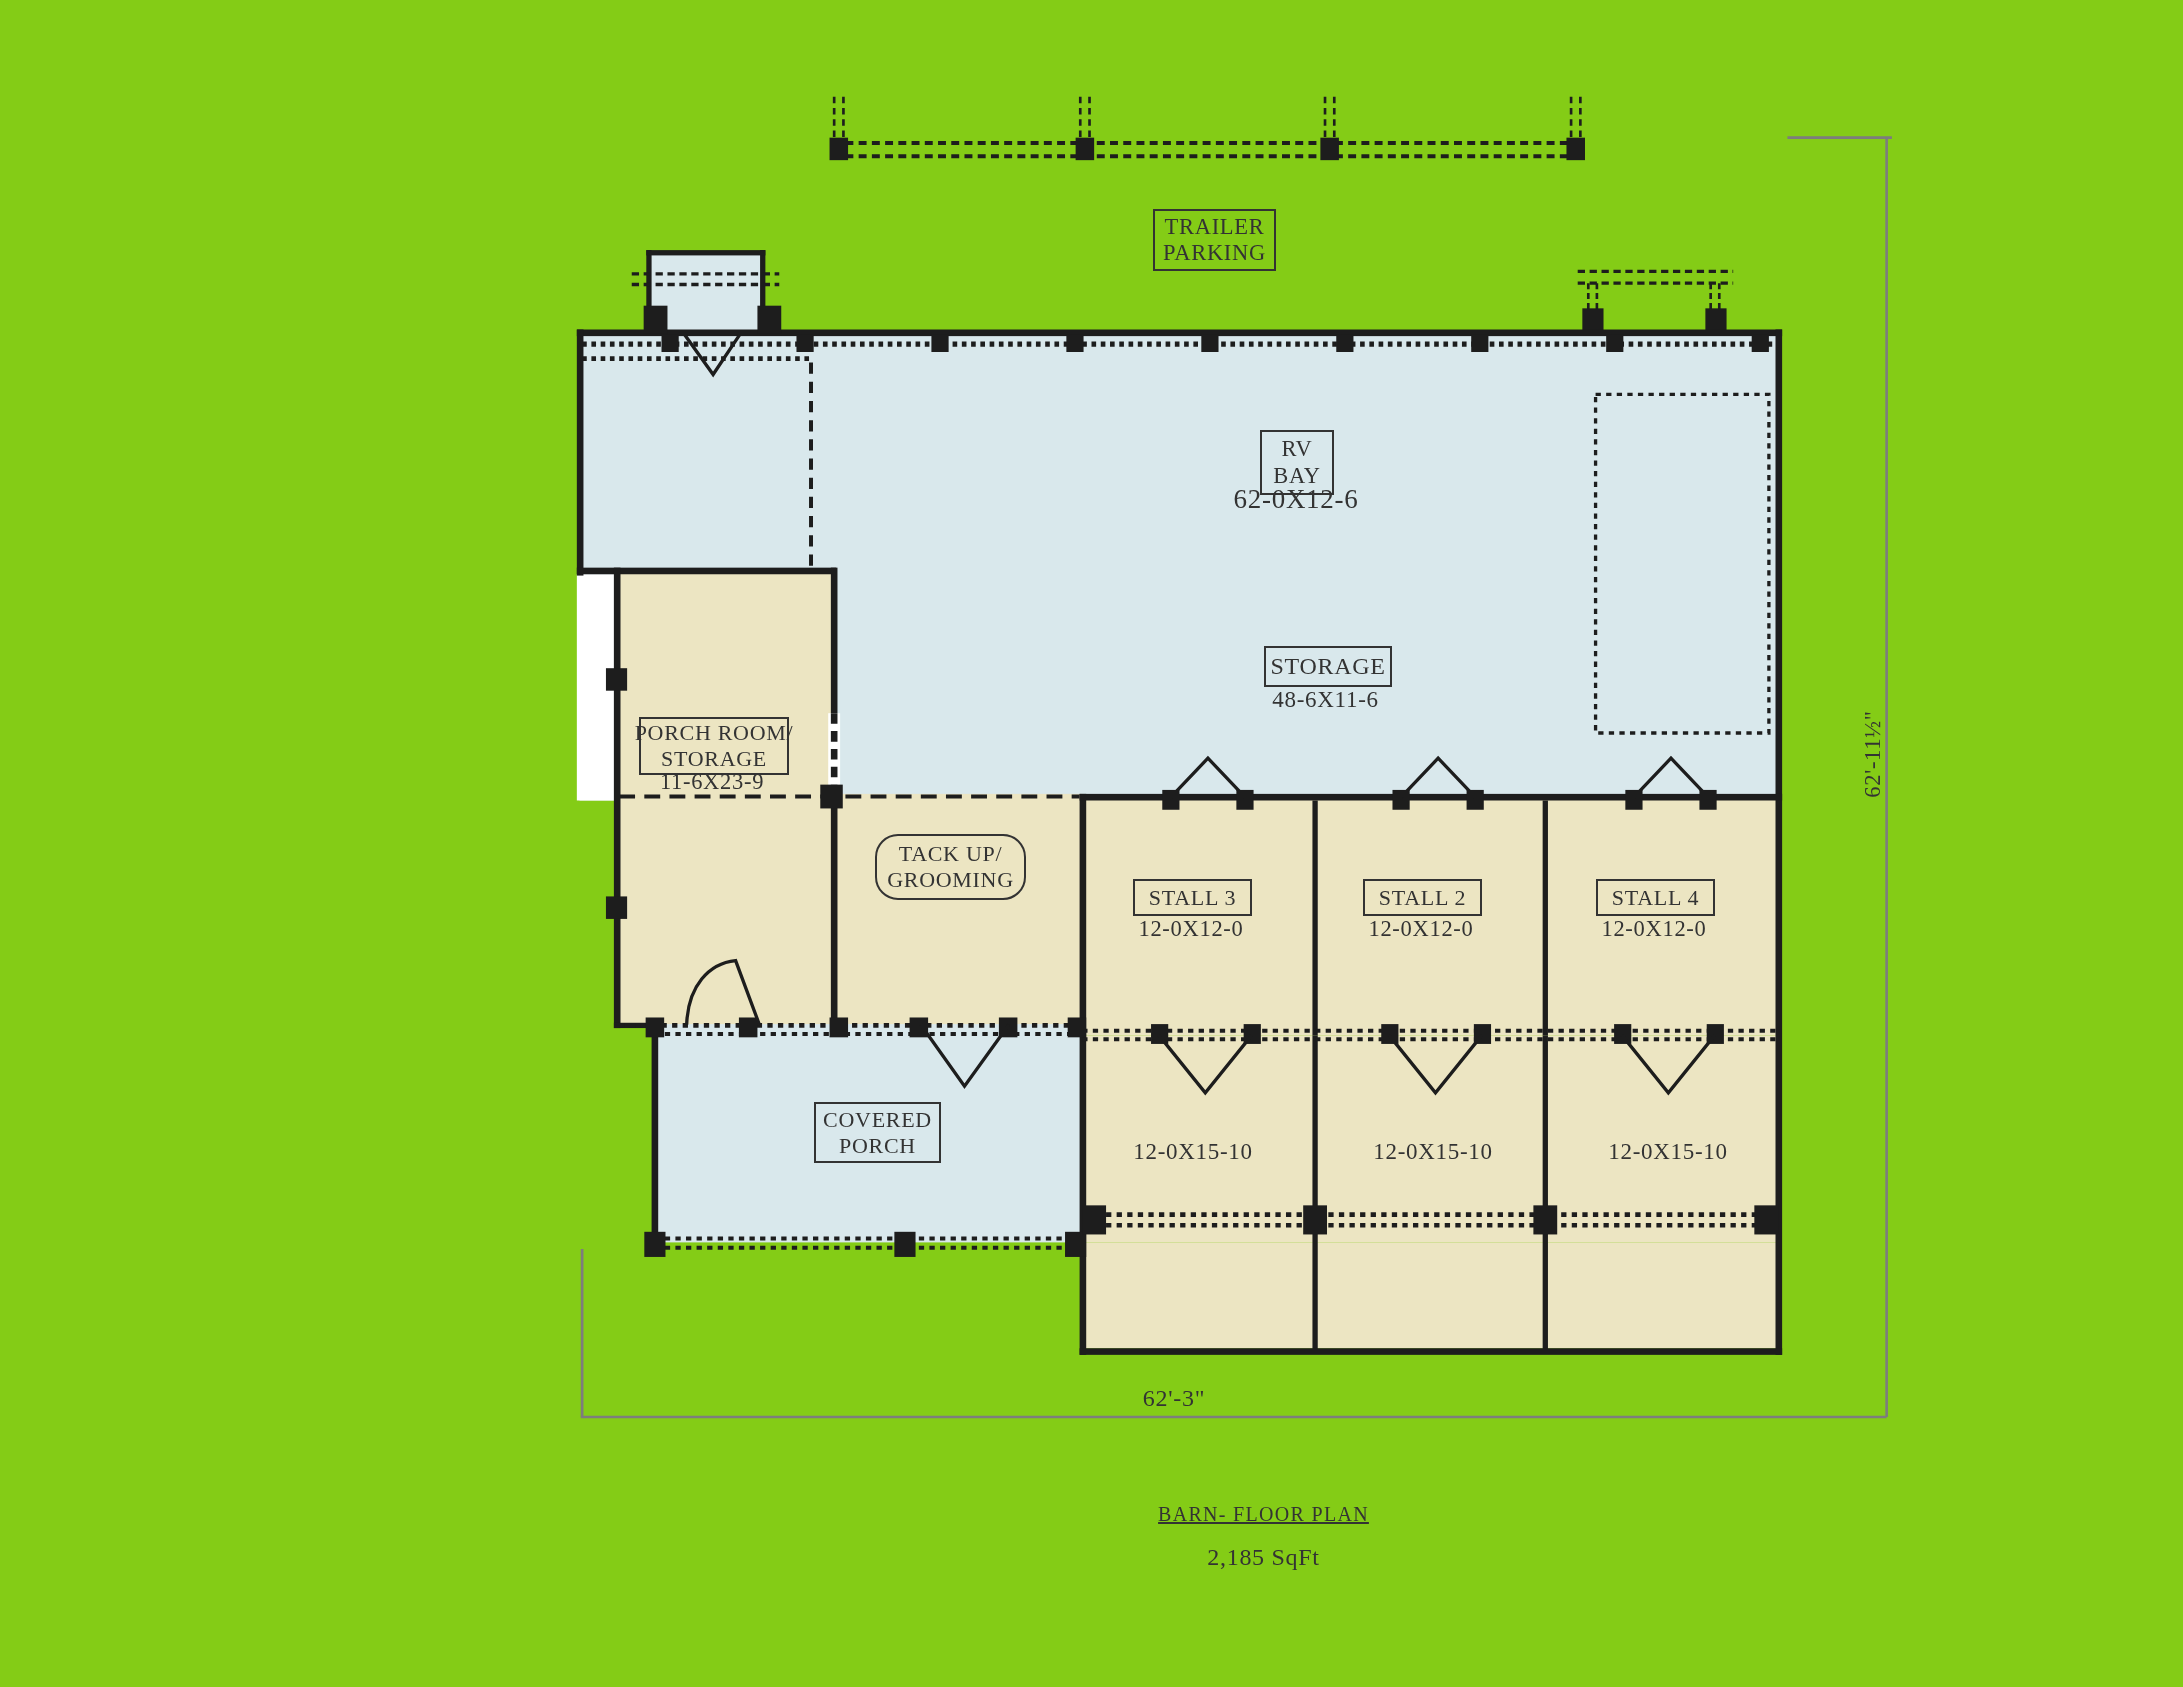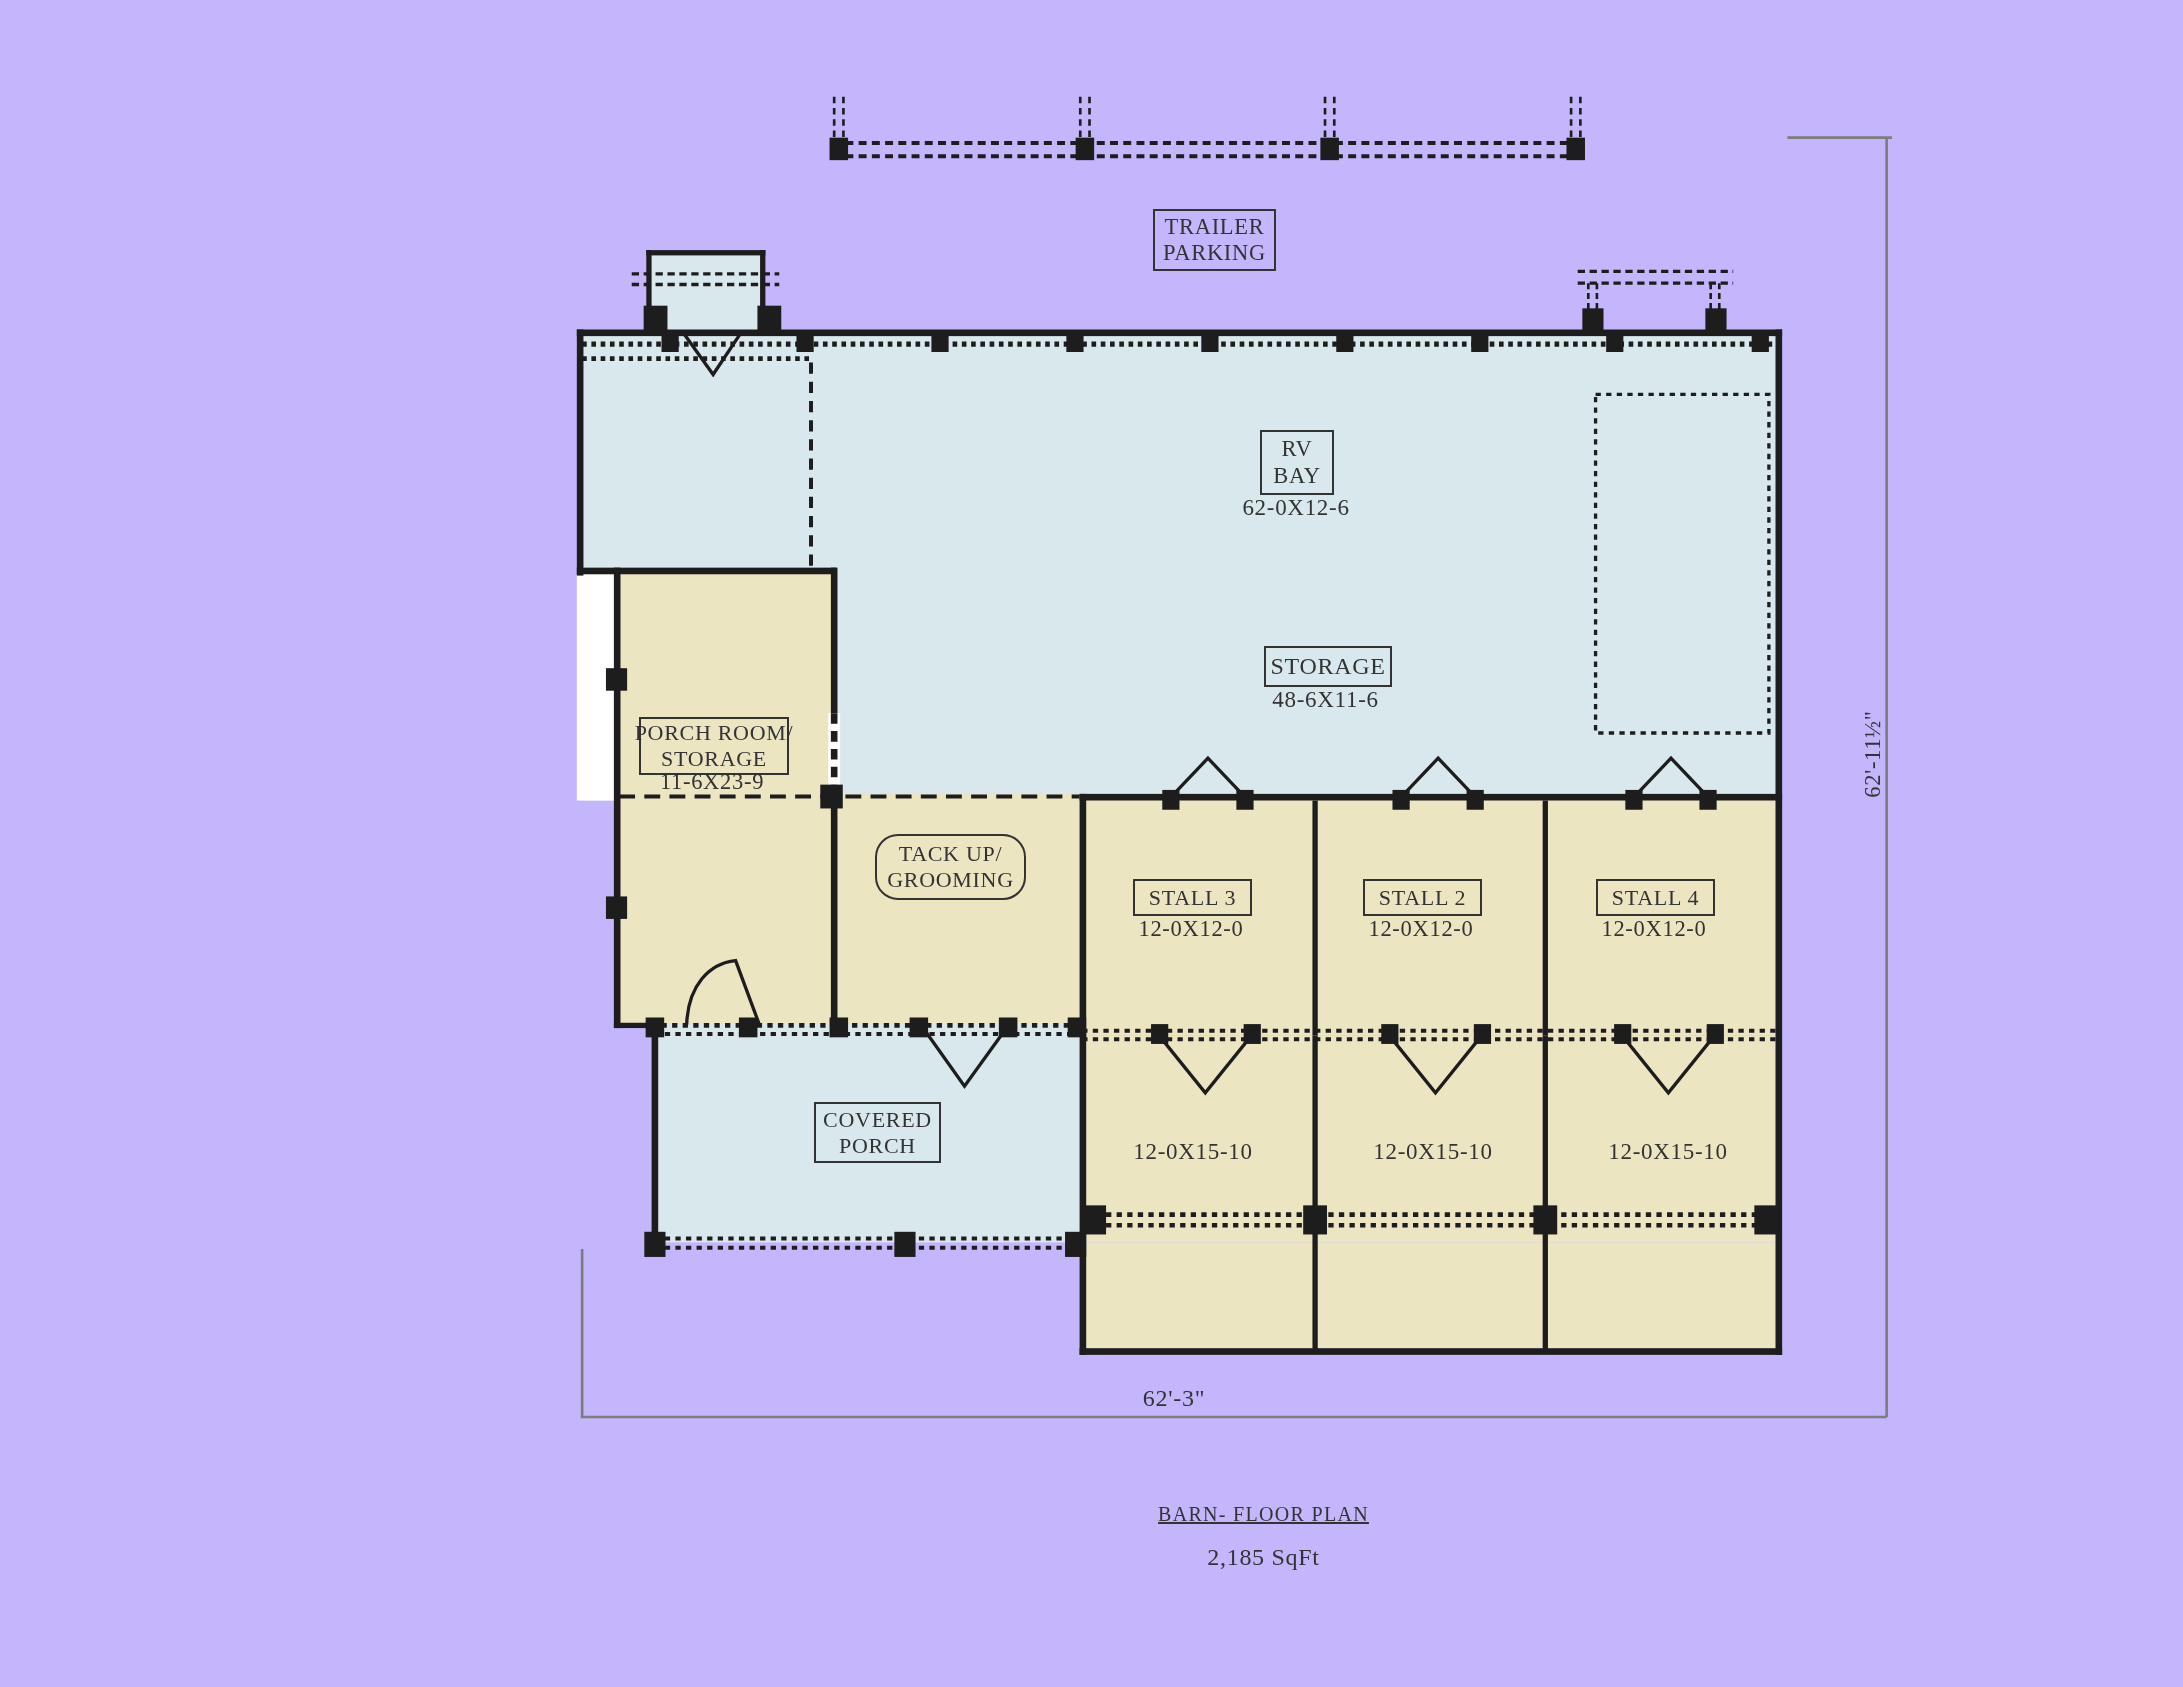--- a/index.html
+++ b/index.html
@@ -1,16 +1,16 @@
 <!DOCTYPE html>
 <html style="--c-blue: #d9e8ec; --c-cream: #ece5c2; --c-wall: #1d1d1d; --c-dim: #7d7d7d; --c-text: #333333;font-size:10.6px"><head>
 <meta charset="utf-8">
 <style>
   html,body{margin:0;padding:0;background:#ffffff;}
-  #stage{position:relative;width:2183px;height:1687px;background:#c4b5fd;overflow:hidden;
+  #stage{position:relative;width:2183px;height:1687px;background:#84cc16;overflow:hidden;
          font-family:"Liberation Serif","DejaVu Serif",serif;}
   #plan-svg{position:absolute;left:0;top:0;}
   .f-blue{fill:var(--c-blue);}
   .f-cream{fill:var(--c-cream);}
   .f-white{fill:#ffffff;}
   .wall{fill:var(--c-wall);}
   .post{fill:var(--c-wall);}
   .dot{stroke:var(--c-wall);fill:none;}
   .door{stroke:var(--c-wall);fill:none;stroke-width:5;}
   .dim{stroke:var(--c-dim);fill:none;stroke-width:4;}
@@ -177,21 +177,21 @@
 
   <div class="lbl boxed" style="left:1153px;top:209px;width:119px;height:58px;font-size:22.5px;">
     <span>TRAILER</span>
     <span>PARKING</span>
   </div>
 
   <div class="lbl boxed" style="left:1260px;top:430px;width:70px;height:61px;font-size:22.5px;">
     <span>RV</span>
     <span>BAY</span>
   </div>
-  <div class="lbl" style="left:1228px;top:495px;width:136px;font-size:23px;">62-0X12-6</div>
+  <div class="lbl" style="left:1228px;top:484px;width:136px;font-size:27px;">62-0X12-6</div>
 
   <div class="lbl boxed" style="left:1264px;top:646px;width:124px;height:37px;font-size:24px;">
     <span>STORAGE</span>
   </div>
   <div class="lbl" style="left:1257px;top:687px;width:137px;font-size:23px;">48-6X11-6</div>
 
   <div class="lbl boxed" style="left:639px;top:717px;width:146px;height:54px;font-size:22px;">
     <span>PORCH ROOM/</span>
     <span>STORAGE</span>
   </div>

